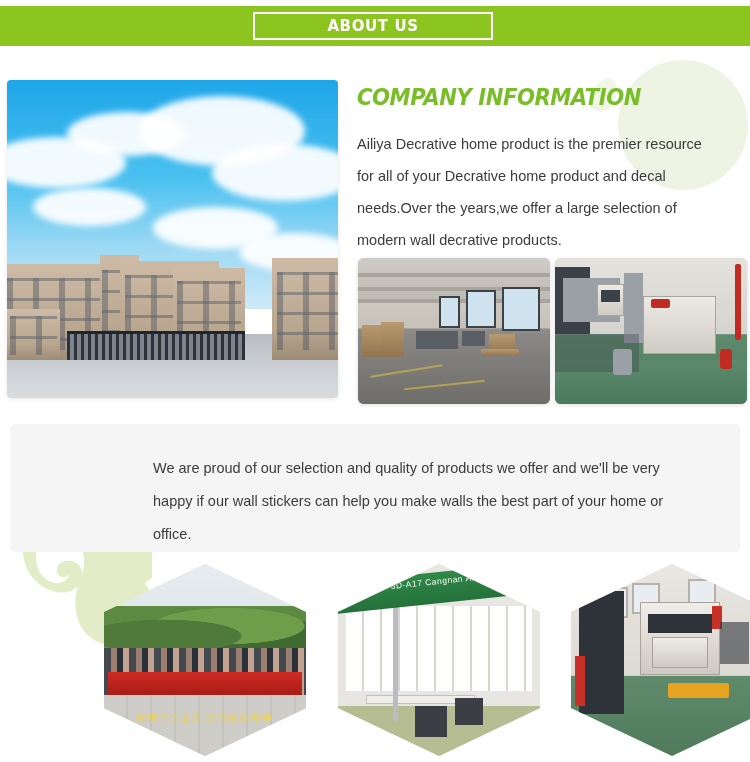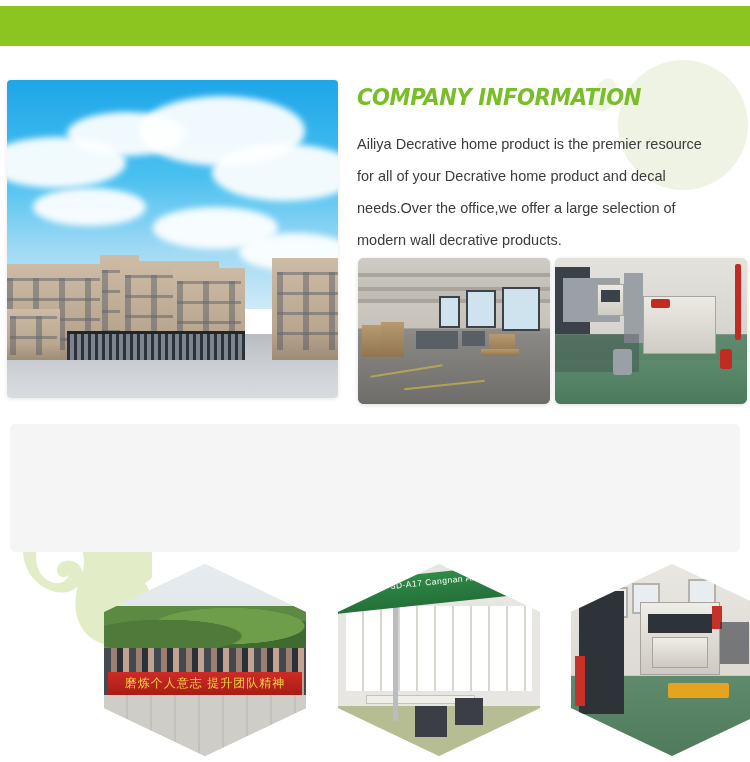--- a/index.html
+++ b/index.html
@@ -203,21 +203,21 @@
   }
   .hex.h1 { left: 104px; top: 564px; }
   .hex.h2 { left: 338px; top: 564px; }
   .hex.h3 { left: 571px; top: 564px; }
 
   
   .g-sky { position:absolute; left:0; right:0; top:0; height:36%; background: linear-gradient(180deg,#e6ecef,#dfe6e8); }
   .g-trees { position:absolute; left:0; right:0; top:22%; height:26%; background: radial-gradient(ellipse at 30% 60%, #4f7a3a 0 38%, transparent 39%), radial-gradient(ellipse at 62% 40%, #6f9e4a 0 42%, transparent 43%), radial-gradient(ellipse at 88% 70%, #3f6a30 0 40%, transparent 41%), #5d8a42; }
   .g-crowd { position:absolute; left:0; right:0; top:44%; height:24%; background: repeating-linear-gradient(90deg,#44484f 0 7px,#9b7f70 7px 13px,#2b3138 13px 19px,#c2a392 19px 25px); }
   .g-banner { position:absolute; left:2%; right:2%; top:56%; height:12%; background: linear-gradient(180deg,#cf2b24,#a81c17); }
-  .g-banner span { display:block; text-align:center; color:#f2d246; font-size:12px; line-height:1.9; letter-spacing:1px; white-space:nowrap; overflow:hidden; }
+  .g-banner span { display:block; text-align:center; color:#f2d246; font-size:10px; line-height:1.9; letter-spacing:1px; white-space:nowrap; overflow:hidden;margin-top:36px; }
   .g-ground { position:absolute; left:0; right:0; bottom:0; height:32%; background: repeating-linear-gradient(90deg,#cfcdc8 0 22px,#c3c1bb 22px 24px), repeating-linear-gradient(180deg,#cfcdc8 0 16px,#c3c1bb 16px 18px); }
 
   
   .b-wall { position:absolute; inset:0; background:#e8e6e2; }
   .b-sign { position:absolute; left:-4%; right:-4%; top:4%; height:16%; background: linear-gradient(180deg,#2f8a47,#24713a); transform: rotate(-6deg); }
   .b-sign span { display:block; color:#fff; font-size:8.5px; line-height:2.3; padding-left:28%; white-space:nowrap; letter-spacing:.5px; }
   .b-panels { position:absolute; left:4%; right:4%; top:22%; height:44%; background: repeating-linear-gradient(90deg,#ffffff 0 16px,#d9d6d0 16px 18px), repeating-linear-gradient(180deg,#f1eeea 0 14px,#cfcbc4 14px 16px); }
   .b-pole { position:absolute; left:27%; top:0; bottom:18%; width:5px; background:#b9bcc0; }
   .b-floor { position:absolute; left:0; right:0; bottom:0; height:26%; background:#b6bd93; }
   .b-table { position:absolute; left:14%; right:32%; top:68%; height:5%; background:#f0eee9; border:1px solid #c6c2bb; }
@@ -230,20 +230,23 @@
   .p-dark { position:absolute; background:#2e333a; }
   .p-pallet { position:absolute; background:#e5a31f; border-radius:2px; }
   .p-red { position:absolute; background:#c8302a; }
 </style>
 </head>
 <body>
 
 <div class="page">
 
   <div class="header-band"></div>
+  <div class="header-box">
+    <span class="header-title">ABOUT US</span>
+  </div>
 
   <div class="wm-circle"></div>
   <div class="wm-leaf"></div>
 
   <div class="wm-squirrel">
     <svg width="140" height="190" viewBox="0 0 140 190" aria-hidden="true">
       <path fill="#e2edc8" d="M96 8c-13 0-24 9-28 21-3 9-2 17 1 24-6-5-14-8-22-8-20 0-36 16-36 37 0 22 15 38 33 42 10 2 18-1 23-7 4-5 5-12 2-17-3-6-10-9-16-7-5 1-8 5-8 9 0 5 4 8 8 7 2 0 3-1 4-3-1 6-7 10-14 9-11-2-19-12-19-25 0-14 10-25 23-25 12 0 21 8 24 20 2 9 1 18-3 27-5 12-6 24-3 36 3 13 12 23 24 27 5 2 11 3 17 3h38c6 0 10-4 10-9s-4-9-10-9h-9c4-6 6-13 6-21 0-9-3-17-8-24 4-2 7-5 9-9 3 2 7 2 10 0 4-2 6-7 5-11-1-5-5-8-10-8-2 0-4 1-6 2 2-5 3-10 3-15 0-24-18-44-40-44-2 0-3 0-4 0z"></path>
       <circle cx="108" cy="36" r="3.2" fill="#ffffff" opacity="0.55"></circle>
     </svg>
   </div>
@@ -263,21 +266,21 @@
       <div class="bldg" style="left:28%;top:55%;width:12%;height:33%;"></div>
       <div class="bldg" style="left:34%;top:57%;width:30%;height:31%;"></div>
       <div class="bldg" style="left:50%;top:59%;width:22%;height:29%;"></div>
       <div class="bldg" style="left:80%;top:56%;width:24%;height:32%;"></div>
       <div class="gate" style="left:18%;top:79%;width:54%;height:9%;"></div>
       <div class="bldg" style="left:0%;top:72%;width:16%;height:16%;"></div>
     </div>
   </div>
 
   <div class="ci-heading">COMPANY INFORMATION</div>
-  <div class="ci-body">Ailiya Decrative home product is the premier resource for all of your Decrative home product and decal needs.Over the office,we offer a large selection of modern wall decrative products.</div>
+  <div class="ci-body">Ailiya Decrative home product is the premier resource for all of your Decrative home product and decal needs.Over the years,we offer a large selection of modern wall decrative products.</div>
 
   <div class="img-sub a">
     <div class="ph">
       <div class="w-wall"></div>
       <div class="w-ceil"></div>
       <div class="w-beam" style="left:0;right:0;top:10%;"></div>
       <div class="w-beam" style="left:0;right:0;top:20%;"></div>
       <div class="w-beam" style="left:0;right:0;top:28%;"></div>
       <div class="w-win" style="left:56%;top:22%;width:16%;height:26%;"></div>
       <div class="w-win" style="left:75%;top:20%;width:20%;height:30%;"></div>
@@ -306,20 +309,21 @@
       <div class="m-body" style="left:46%;top:26%;width:38%;height:40%;"></div>
       <div class="m-red" style="left:50%;top:28%;width:10%;height:6%;"></div>
       <div class="m-dark" style="left:0;top:52%;width:44%;height:26%;opacity:.35;"></div>
       <div class="m-grey" style="left:30%;top:62%;width:10%;height:18%;border-radius:3px;"></div>
       <div class="m-red" style="left:86%;top:62%;width:6%;height:14%;border-radius:3px;"></div>
       <div class="m-red" style="left:94%;top:4%;width:3%;height:52%;"></div>
     </div>
   </div>
 
   <div class="panel"></div>
+  <div class="panel-text">We are proud of our selection and quality of products we offer and we'll be very happy if our wall stickers can help you make walls the best part of your home or office.</div>
 
   <div class="hex h1">
     <div class="ph">
       <div class="g-sky"></div>
       <div class="g-trees"></div>
       <div class="g-crowd"></div>
       <div class="g-ground"></div>
       <div class="g-banner">
         <span>磨炼个人意志 提升团队精神</span>
       </div>

